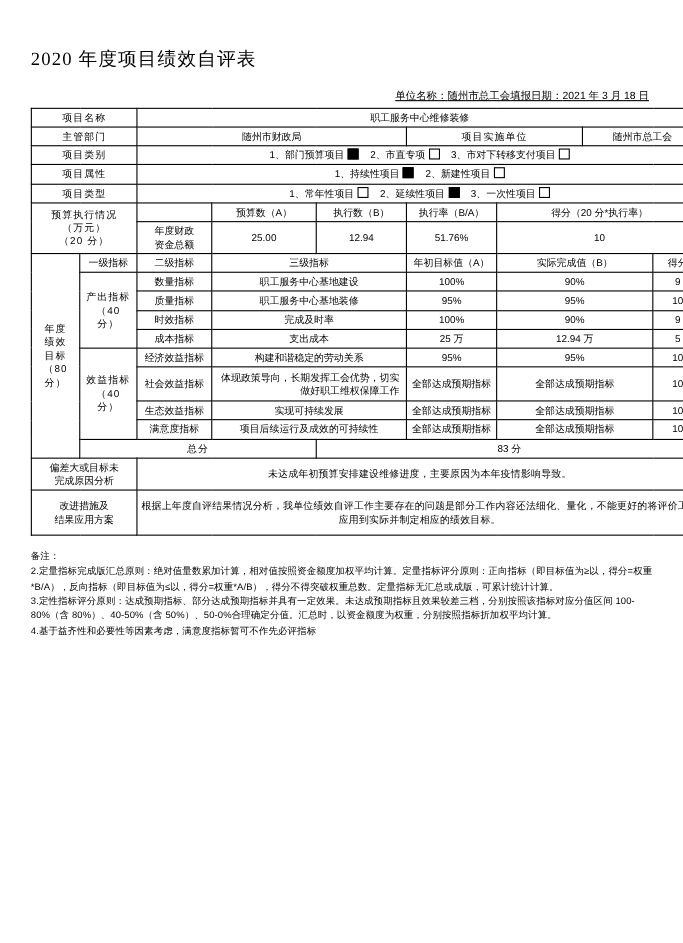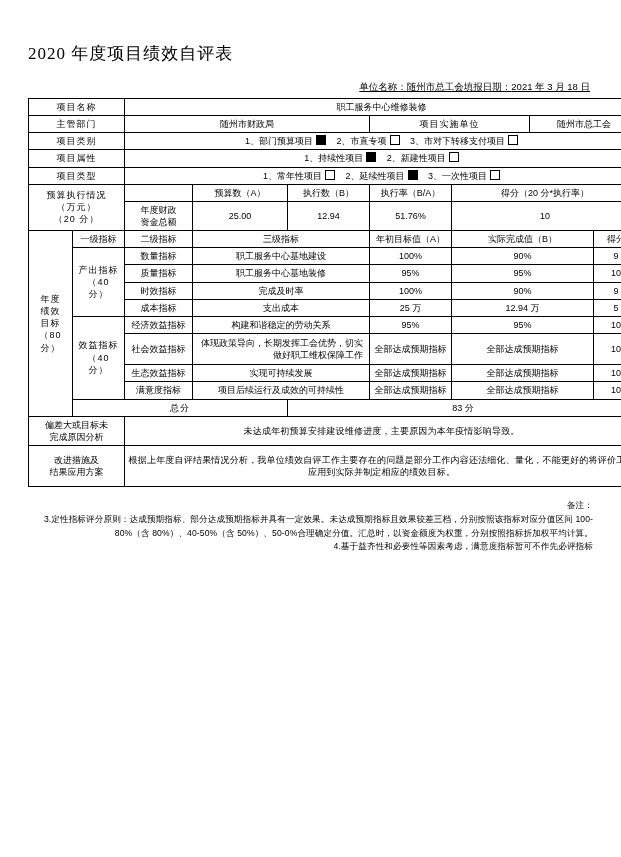--- a/index.html
+++ b/index.html
@@ -85,21 +85,20 @@
     font-size: 8.6px;
     line-height: 1.55;
     letter-spacing: 0.1px;
   }
   .notes .nt-title {
     margin-bottom: 1px;
   }
   .notes p {
     margin: 0;
     text-indent: 0;
-    text-align: right;
   }
 </style>
 </head>
 <body>
 
 <div class="page">
 
   <div class="doc-title">2020 年度项目绩效自评表</div>
 
   <div class="meta-row">
@@ -287,17 +286,18 @@
         <div>结果应用方案</div>
       </td>
       <td colspan="7" class="cell-left" style="height:36px;">根据上年度自评结果情况分析，我单位绩效自评工作主要存在的问题是部分工作内容还法细化、量化，不能更好的将评价工作应用到实际并制定相应的绩效目标。</td>
     </tr>
 
   </tbody>
     </table>
 
   <div class="notes">
     <p class="nt-title">备注：</p>
+    <p>2.定量指标完成版汇总原则：绝对值量数累加计算，相对值按照资金额度加权平均计算。定量指标评分原则：正向指标（即目标值为≥以，得分=权重*B/A），反向指标（即目标值为≤以，得分=权重*A/B），得分不得突破权重总数。定量指标无汇总或成版，可累计统计计算。</p>
     <p>3.定性指标评分原则：达成预期指标、部分达成预期指标并具有一定效果。未达成预期指标且效果较差三档，分别按照该指标对应分值区间 100-80%（含 80%）、40-50%（含 50%）、50-0%合理确定分值。汇总时，以资金额度为权重，分别按照指标折加权平均计算。</p>
     <p>4.基于益齐性和必要性等因素考虑，满意度指标暂可不作先必评指标</p>
   </div>
 
 </div>
 
 </body></html>

